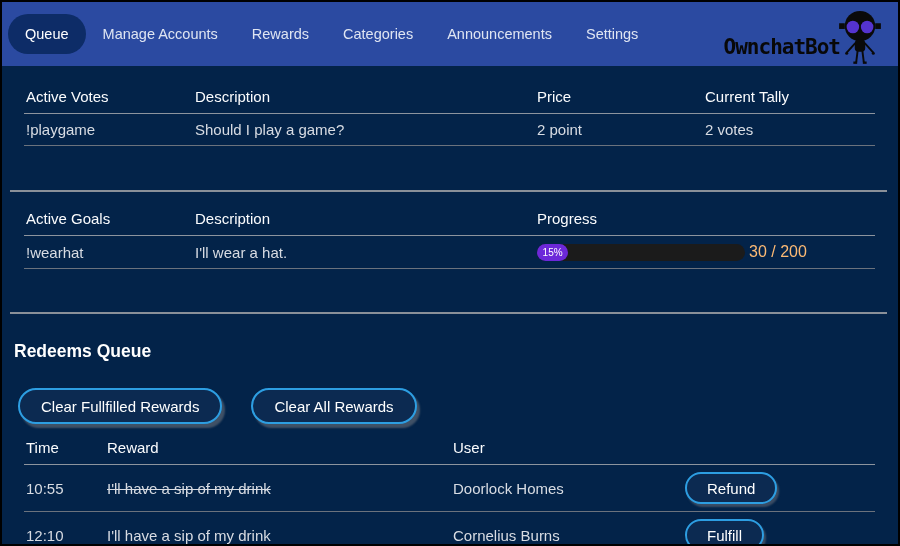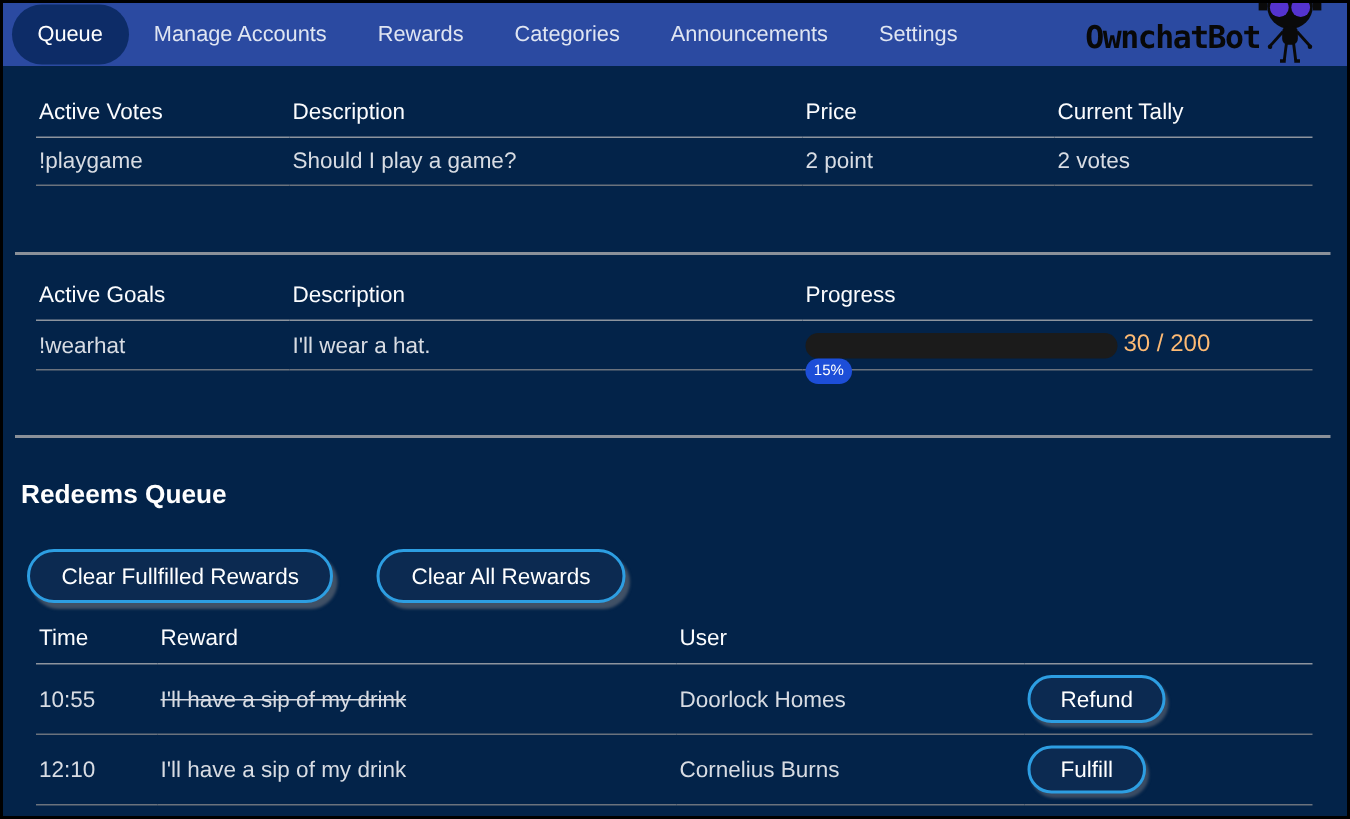--- a/index.html
+++ b/index.html
@@ -6,21 +6,21 @@
   html, body { width: 900px; height: 546px; }
   body {
     font-family: "Liberation Sans", sans-serif;
     background: #032349;
     border: 2px solid #000;
     overflow: hidden;
   }
 
   
   .navbar {
-    height: 42px;
+    height: 64px;
     background: #2b4aa1;
     display: flex;
     align-items: center;
     padding-left: 6px;
   }
   .nav-item {
     color: #dfe5f2;
     font-size: 14.5px;
     padding: 12px 17px;
     border-radius: 20px;
@@ -81,29 +81,28 @@
   
   .progress-wrap { display: flex; align-items: center; }
   .progress-track {
     width: 208px;
     height: 17px;
     background: #1b1b1b;
     border-radius: 9px;
   }
   .progress-fill {
     height: 100%;
-    background: #1d4ed8;
+    background: #6d28d9;
     border-radius: 9px;
     display: flex;
     align-items: center;
     justify-content: center;
     color: #fff;
     font-size: 10px;
     min-width: 28px;
-    margin-top: 17px;
   }
   .progress-text { margin-left: 4px; font-size: 16px; color: #fdba74; }
 
   
   .section-title {
     margin: 27px 0 0 12px;
     font-size: 17.5px;
     font-weight: bold;
     color: #ffffff;
   }

